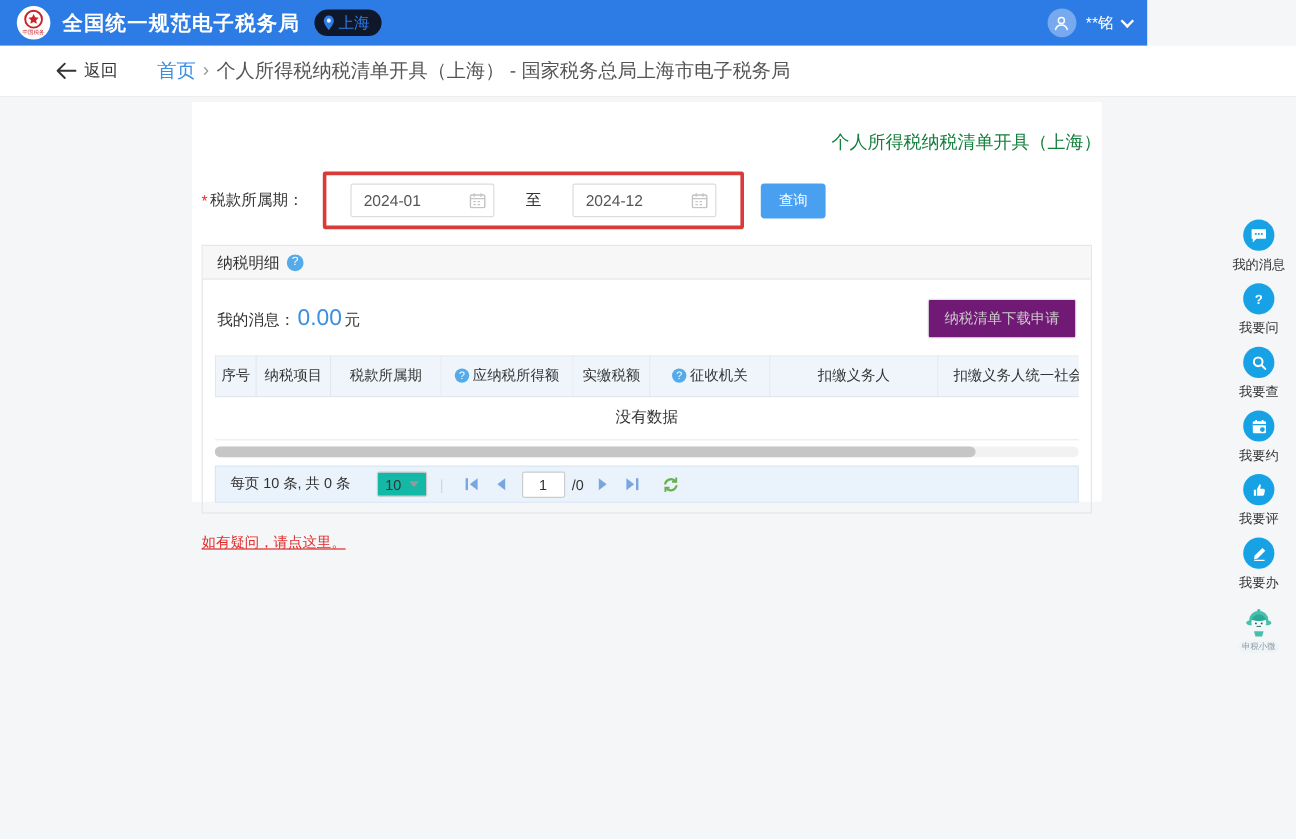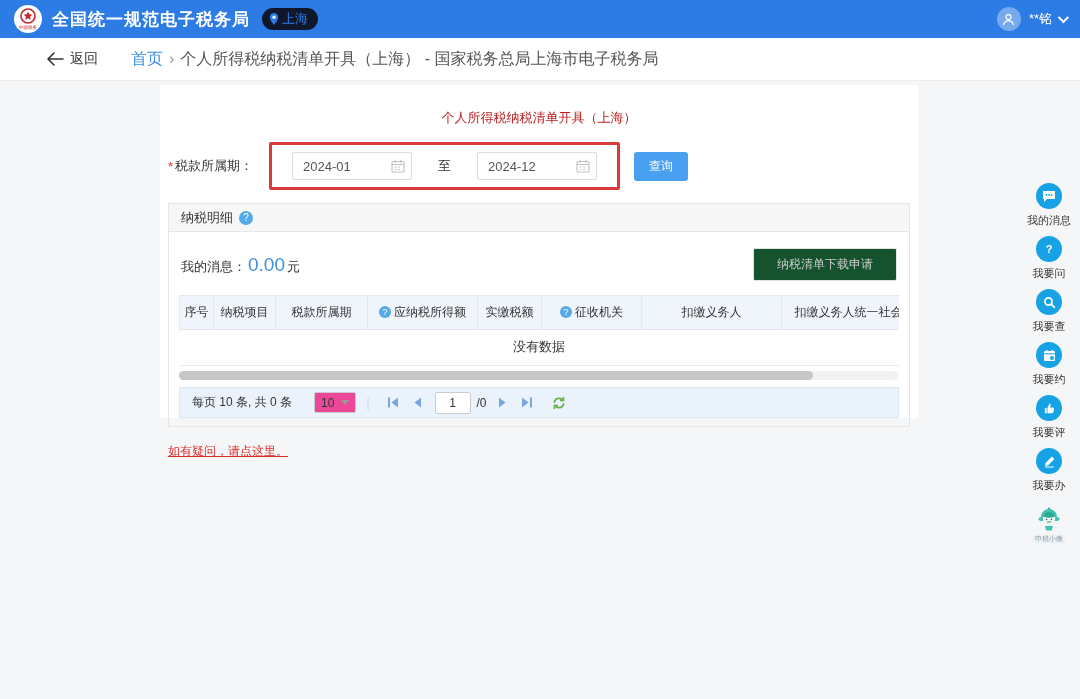--- a/index.html
+++ b/index.html
@@ -1,20 +1,20 @@
 <!DOCTYPE html>
 <html><head>
 <meta charset="utf-8">
 <style>
   * { margin:0; padding:0; box-sizing:border-box; }
   html,body { width:1080px; height:699px; }
   body { font-family:"Liberation Sans","DejaVu Sans",sans-serif; background:#f5f6f7; position:relative; overflow:hidden; }
 
   
-  .top-header { position:absolute; top:0; left:0; width:1080px; height:38px; background:#2d7ce5; display:flex; align-items:center; padding:0 14px; z-index:5; }
+  .top-header { position:absolute; top:0; left:0; width:956px; height:38px; background:#2d7ce5; display:flex; align-items:center; padding:0 14px; z-index:5; }
   .logo-circle { width:28px; height:28px; background:#fff; border-radius:50%; display:flex; align-items:center; justify-content:center; flex:0 0 auto; }
   .app-title { color:#fff; font-size:17px; font-weight:600; margin-left:10px; letter-spacing:1px; }
   .loc-badge { margin-left:12px; height:22px; background:#0f172a; border-radius:11px; display:flex; align-items:center; padding:0 10px 0 6px; }
   .loc-badge .pin { margin-right:2px; display:flex; }
   .loc-badge .loc-text { color:#2d7ce5; font-size:13px; }
   .header-right { margin-left:auto; display:flex; align-items:center; }
   .avatar { width:24px; height:24px; border-radius:50%; background:rgba(255,255,255,0.35); display:flex; align-items:center; justify-content:center; }
   .user-name { color:#fff; font-size:13px; margin:0 6px 0 8px; }
   .chev-down { width:8px; height:8px; border-right:2px solid #fff; border-bottom:2px solid #fff; transform:rotate(45deg) translateY(-2px); }
 
@@ -22,21 +22,21 @@
   .crumb-bar { position:absolute; top:38px; left:0; width:1080px; height:43px; background:#fff; border-bottom:1px solid #ededed; display:flex; align-items:center; padding-left:46px; z-index:4; }
   .back-group { display:flex; align-items:center; cursor:pointer; }
   .back-label { font-size:14px; color:#333; margin-left:6px; }
   .crumbs { display:flex; align-items:center; margin-left:33px; font-size:16px; }
   .crumb-home { color:#3a8ee6; cursor:pointer; }
   .crumb-sep { color:#999; margin:0 6px; }
   .crumb-current { color:#555; }
 
   
   .panel { position:absolute; top:85px; left:160px; width:758px; height:333px; background:#fff; }
-  .page-title { text-align:center; padding-top:24px; font-size:13px; color:#b91c1c; }
+  .page-title { text-align:right; padding-top:24px; font-size:15px; color:#15803d; }
 
   .form-row { display:flex; align-items:center; margin:16px 0 0 8px; height:46px; }
   .req-mark { color:#e02b2b; font-size:13px; margin-right:2px; }
   .form-label { font-size:13px; color:#333; }
   .red-box { display:flex; align-items:center; border:3px solid #d93a3a; border-radius:2px; padding:7px 20px; margin-left:16px; }
   .date-wrap { position:relative; }
   .date-input { width:120px; height:28px; border:1px solid #dcdcdc; border-radius:2px; padding:0 26px 0 10px; font-size:13px; color:#555; font-family:"Liberation Sans","DejaVu Sans",sans-serif; }
   .cal-icon { position:absolute; right:7px; top:7px; }
   .to-label { font-size:13px; color:#333; margin:0 26px; }
   .query-btn { margin-left:14px; background:#4aa0f0; color:#fff; border:none; font-size:12px; padding:6px 15px; border-radius:3px; cursor:pointer; }
@@ -44,35 +44,35 @@
   .section { margin:14px 8px 0 8px; border:1px solid #e6e6e6; }
   .section-head { background:#f7f7f7; border-bottom:1px solid #e6e6e6; height:28px; display:flex; align-items:center; padding:0 12px; }
   .section-title { font-size:13px; color:#333; }
   .help-dot { width:14px; height:14px; border-radius:50%; background:#55abe9; color:#fff; font-size:10px; line-height:14px; text-align:center; margin-left:6px; display:inline-block; }
   .help-dot::after { content:"?"; }
   .section-body { padding:10px 10px 8px 10px; }
 
   .total-row { display:flex; align-items:center; justify-content:space-between; margin:6px 2px 14px 2px; }
   .total-label, .total-unit { font-size:13px; color:#333; }
   .total-value { font-size:19px; color:#3d8fe0; margin:0 2px; }
-  .download-btn { border:1px solid #e3e3e3; background:#14532d; color:#ccc; font-size:12px; padding:7px 23px; border-radius:2px; cursor:not-allowed; }
+  .download-btn { border:1px solid #e3e3e3; background:#701a75; color:#ccc; font-size:12px; padding:7px 13px; border-radius:2px; cursor:not-allowed; }
 
   .table-wrap { overflow:hidden; width:100%; }
   table.data-table { border-collapse:collapse; width:772px; table-layout:fixed; }
   .data-table th { background:#eff5fb; border:1px solid #e2e8ee; border-left:none; font-size:12px; font-weight:400; color:#333; height:27px; padding:8px 4px; white-space:nowrap; overflow:hidden; }
   .data-table th:first-child { border-left:1px solid #e2e8ee; }
   .data-table .th-help { width:12px; height:12px; font-size:9px; line-height:12px; margin:0 3px 0 0; vertical-align:1px; }
   .c0{width:34px}.c1{width:62px}.c2{width:92px}.c3{width:110px}.c4{width:64px}.c5{width:100px}.c6{width:140px}.c7{width:170px}
   .empty-row { text-align:center; font-size:13px; color:#333; padding:8px 0 9px 0; border-bottom:1px solid #ececec; }
   .hscroll { height:9px; background:#f2f2f2; border-radius:5px; margin:5px 0 7px 0; position:relative; }
   .hscroll-thumb { position:absolute; left:0; top:0; height:9px; width:88%; background:#c6c6c6; border-radius:5px; }
 
   .pager { background:#eaf3fb; border:1px solid #dbe8f4; height:31px; display:flex; align-items:center; padding:8px 12px; font-size:12px; color:#333; }
   .pager-summary { margin-right:22px; }
-  .size-select { background:#ec4899; border:1px solid #ccc; border-radius:2px; height:21px; display:flex; align-items:center; padding:0 6px; cursor:pointer; }
+  .size-select { background:#14b8a6; border:1px solid #ccc; border-radius:2px; height:21px; display:flex; align-items:center; padding:0 6px; cursor:pointer; }
   .size-caret { width:0; height:0; border-left:4px solid transparent; border-right:4px solid transparent; border-top:5px solid #999; margin-left:7px; }
   .pg-divider { color:#c9d6e4; margin:0 10px; }
   .pg-btn { display:flex; align-items:center; margin:0 7px; cursor:pointer; }
   .page-input { width:36px; height:22px; border:1px solid #ccc; border-radius:2px; text-align:center; font-size:12px; color:#333; margin:0 6px; font-family:"Liberation Sans","DejaVu Sans",sans-serif; }
   .page-total { color:#333; margin-right:4px; }
   .refresh-btn { margin-left:12px; cursor:pointer; display:flex; }
 
   .help-link { display:inline-block; margin:16px 0 0 8px; color:#e02b2b; font-size:12px; text-decoration:underline; cursor:pointer; }
 
   

